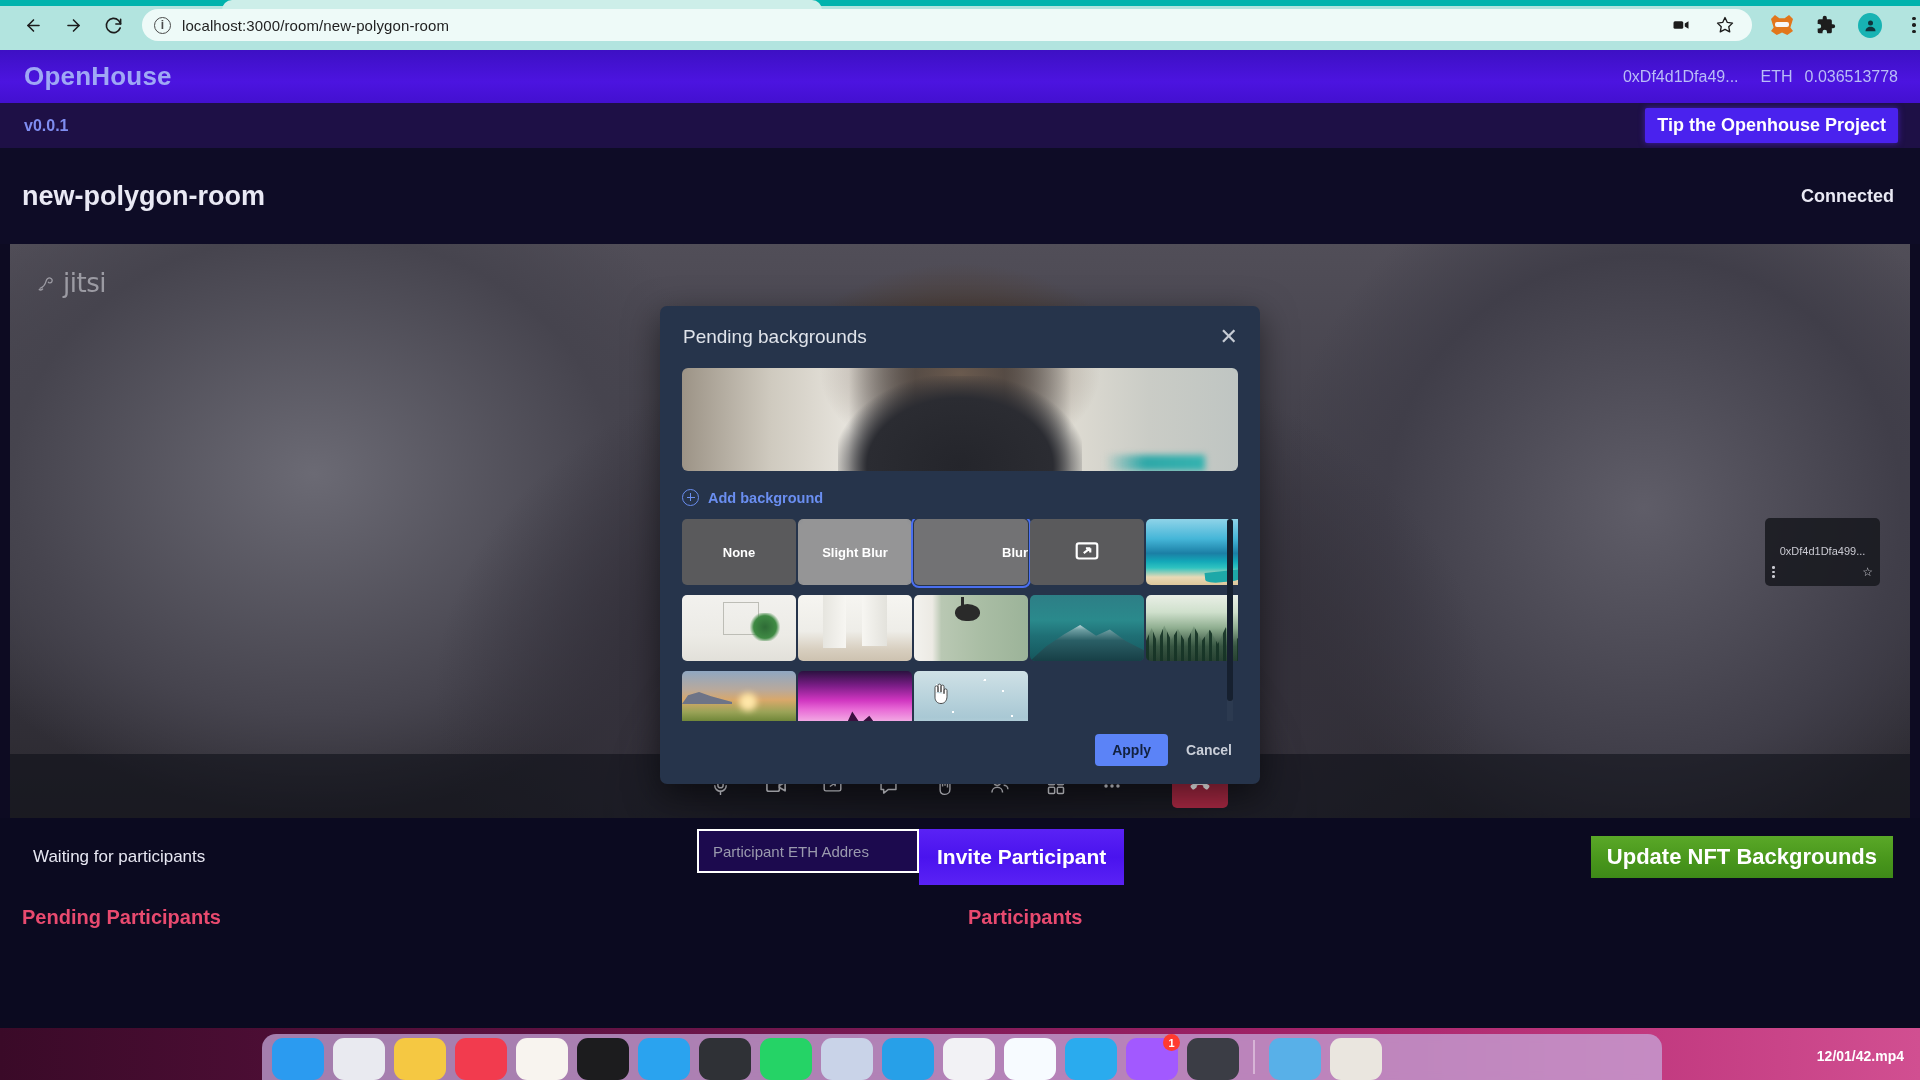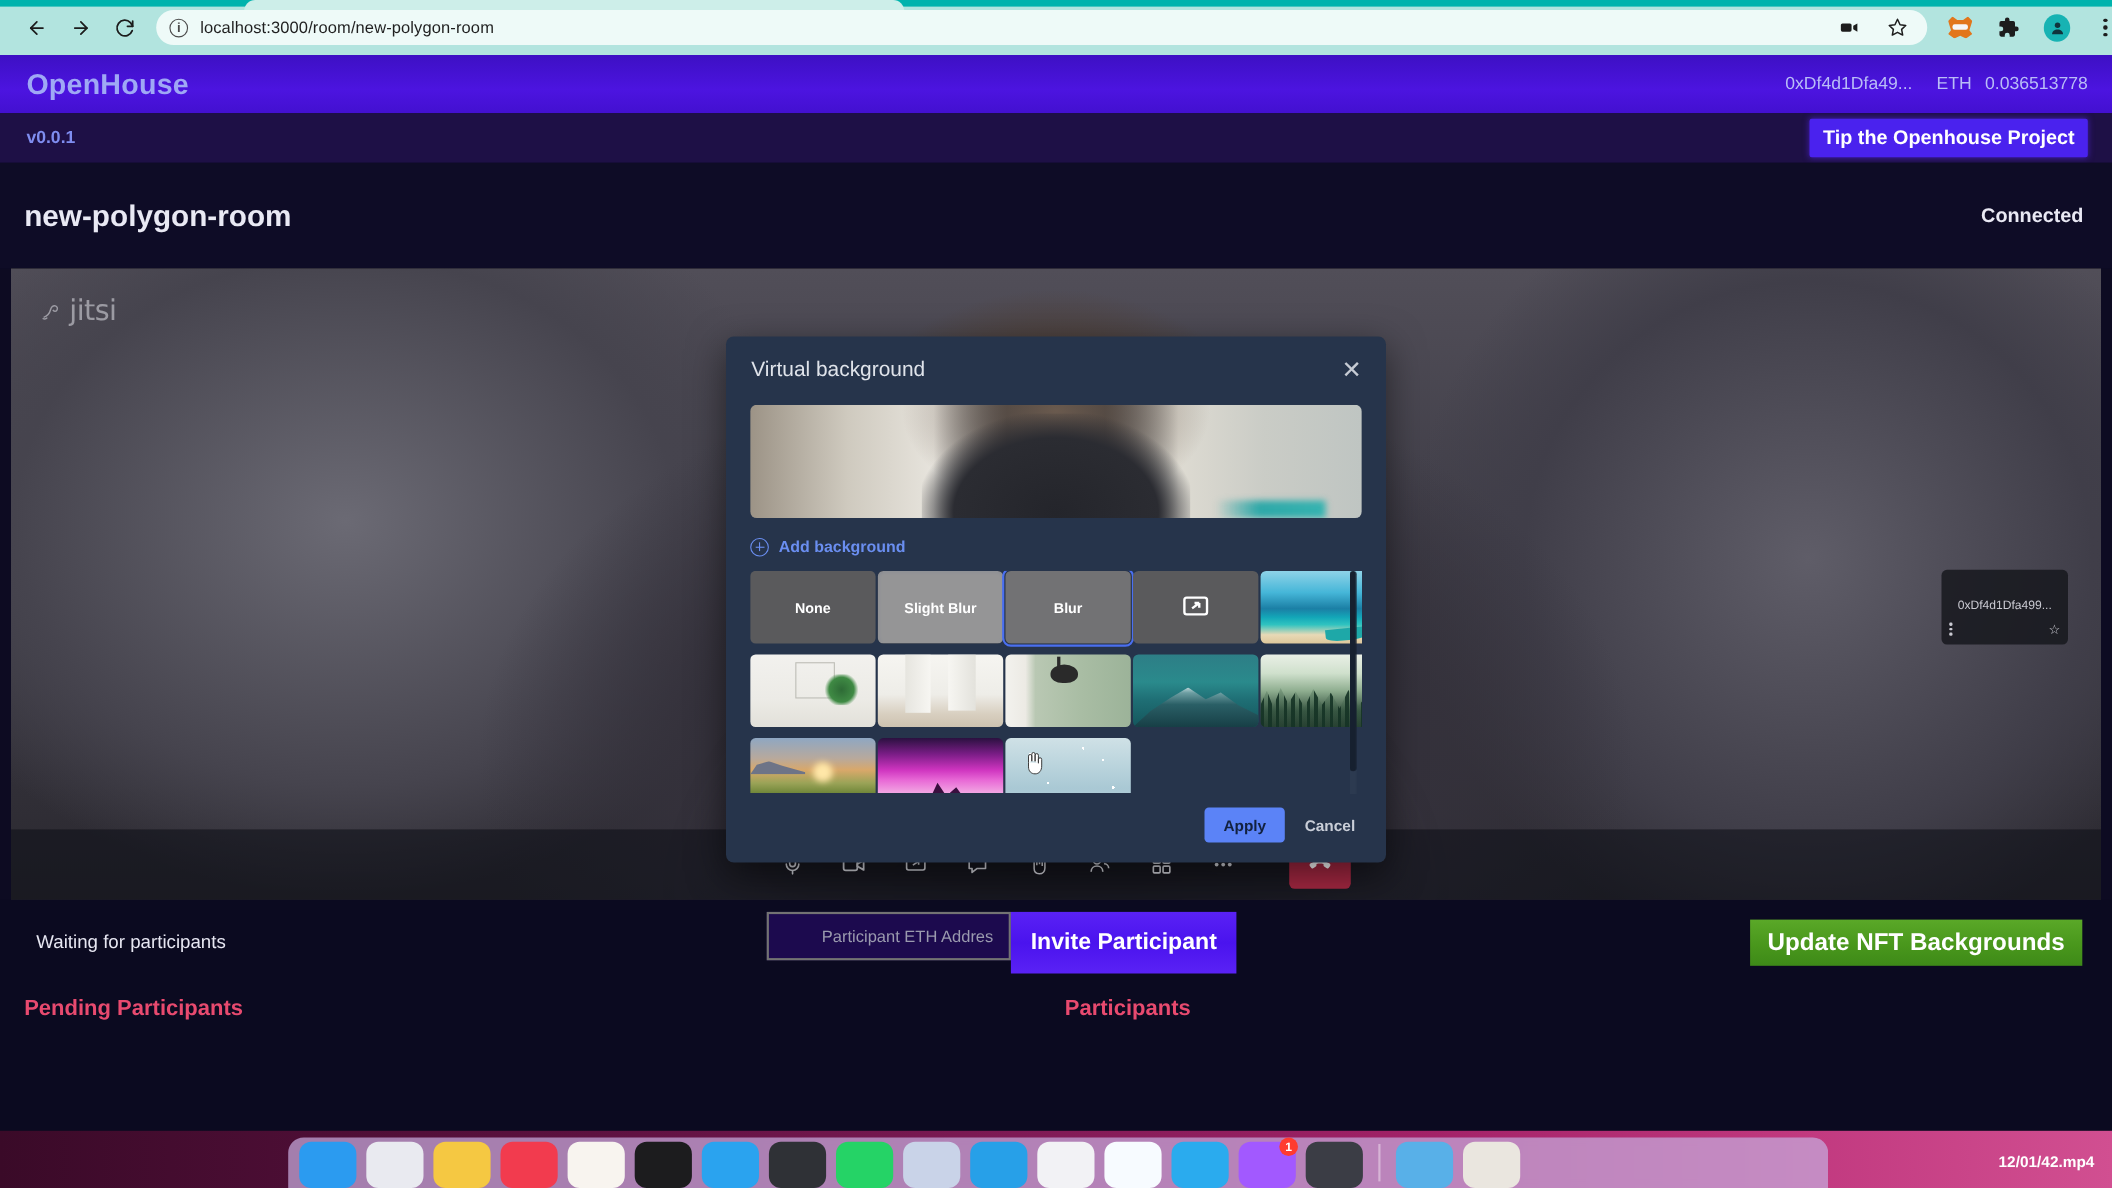--- a/index.html
+++ b/index.html
@@ -186,21 +186,21 @@
   .vb-add-icon::after { left: 6.7px; top: 3.3px; width: 1.6px; height: 8px; }
   .vb-add-label { font-size: 14.5px; color: #6a8ef0; font-weight: bold; }
 
   .vb-grid-wrap { position: relative; height: 222px; overflow: hidden; }
   .vb-grid { display: grid; grid-template-columns: repeat(5, 114px); gap: 10px 2px; }
   .vb-cell {
     width: 114px; height: 66px; border-radius: 5px; overflow: hidden;
     position: relative; cursor: pointer;
     display: flex; align-items: center; justify-content: center;
   }
-  .vb-cell.selected { outline: 2px solid #4a6ff0; outline-offset: 1px; }
+  .vb-cell.selected { outline: 2px solid #4a6ff0; outline-offset: 1px; justify-content: flex-end; }
   .vb-cell-label { font-size: 13px; font-weight: bold; color: #ffffff; position: relative; z-index: 2; }
   .vb-none { background: #5a5a5c; }
   .vb-slightblur { background: #5a5a5c; }
   .vb-slightblur::before { content:""; position: absolute; inset: 0; background: rgba(255,255,255,0.36); backdrop-filter: blur(2px); }
   .vb-blur { background: #5a5a5c; }
   .vb-blur::before { content:""; position: absolute; inset: 0; background: rgba(255,255,255,0.15); }
   .vb-upload { background: #5a5a5c; }
   .vb-upload svg { position: relative; z-index: 2; }
 
   .th-beach { background: linear-gradient(180deg,#8fd3e8 0%, #45b6d8 30%, #1b7fa5 52%, #13a7b8 64%, #2fc3c0 74%, #e8d9b6 88%, #ddc79b 100%); }
@@ -252,23 +252,23 @@
   .vb-foot { height: 66px; display: flex; align-items: center; justify-content: flex-end; gap: 14px; padding: 0 24px 6px 0; }
   .vb-apply { background: #5b83f7; color: #12213f; font-size: 14px; font-weight: bold; padding: 8px 17px; border: none; border-radius: 4px; cursor: pointer; }
   .vb-cancel { background: transparent; color: #c9ced8; font-size: 14px; font-weight: bold; border: none; cursor: pointer; padding: 8px 4px; }
 
   
   .bottom-panel { position: absolute; top: 818px; left: 0; width: 1920px; height: 210px; background: #0b0a20; }
   .bp-row1 { position: relative; height: 78px; display: flex; align-items: center; }
   .bp-waiting { position: absolute; left: 33px; font-size: 17px; color: #e7e7f2; }
   .invite-group { position: absolute; left: 697px; display: flex; align-items: stretch; }
   .invite-input {
-    width: 222px; height: 44px; background: #1c0a4e; border: 2px solid #737373;
+    width: 222px; height: 44px; background: #1c0a4e; border: 2px solid #ffffff;
     color: #b9b9c9; font-size: 15px; padding: 0 14px;
-    font-family: "Liberation Sans", sans-serif; outline: none; text-align: right;
+    font-family: "Liberation Sans", sans-serif; outline: none;
   }
   .invite-input::placeholder { color: #9a9aae; }
   .invite-btn {
     height: 56px; background: linear-gradient(180deg,#5a22f5 0%, #4a13ee 50%, #5a22f5 100%);
     color: #ffffff; font-size: 21px; font-weight: bold; border: none;
     padding: 0 18px; cursor: pointer;
   }
   .nft-btn {
     position: absolute; right: 27px;
     background: linear-gradient(180deg,#5aa828 0%, #49971c 55%, #3e8a18 100%);
@@ -476,21 +476,21 @@
         <svg width="24" height="24" viewBox="0 0 24 24" fill="currentColor">
             <path d="M12 8.5c-3.4 0-6.6 1-8.8 2.6-.8.6-.9 1.7-.3 2.4l1.3 1.5c.5.6 1.4.7 2 .2l2-1.4c.4-.3.6-.8.6-1.3v-1c2.1-.6 4.3-.6 6.4 0v1c0 .5.2 1 .6 1.3l2 1.4c.6.5 1.5.4 2-.2l1.3-1.5c.6-.7.5-1.8-.3-2.4C18.6 9.5 15.4 8.5 12 8.5z"></path>
           </svg>
       </div>
     </div>
   </div>
 
   <div class="vb-overlay">
     <div class="vb-modal">
       <div class="vb-head">
-        <span class="vb-title">Virtual background</span>
+        <span class="vb-title">Pending backgrounds</span>
         <span class="vb-close">✕</span>
       </div>
 
       <div class="vb-body">
         <div class="vb-preview">
           <div class="vb-preview-teal"></div>
         </div>
 
         <div class="vb-add">
           <span class="vb-add-icon"></span>

